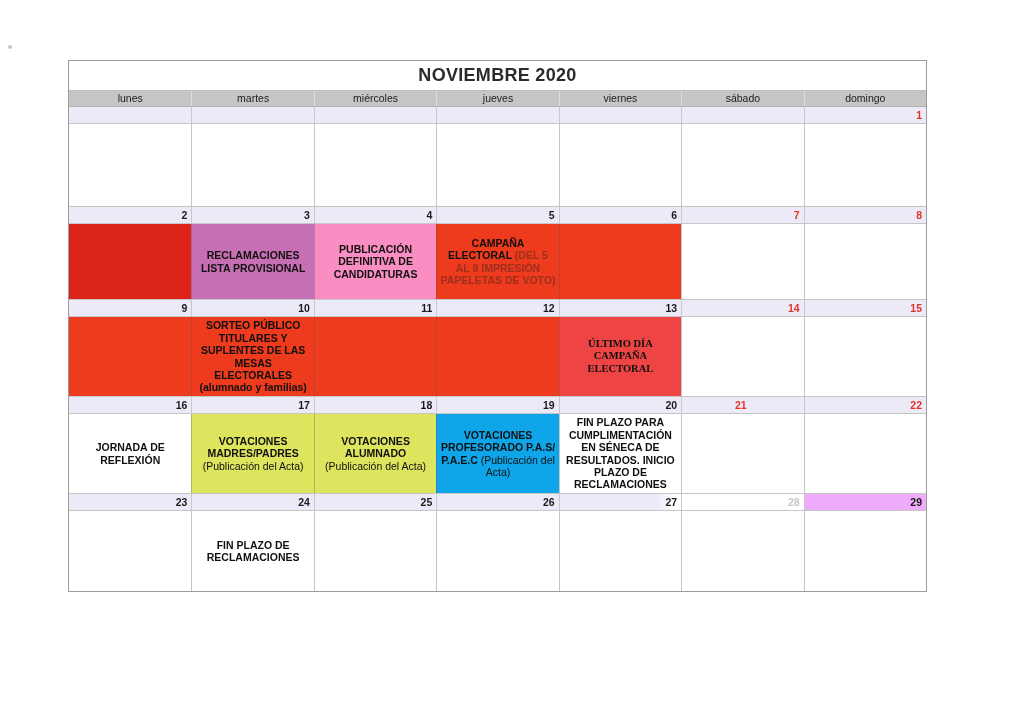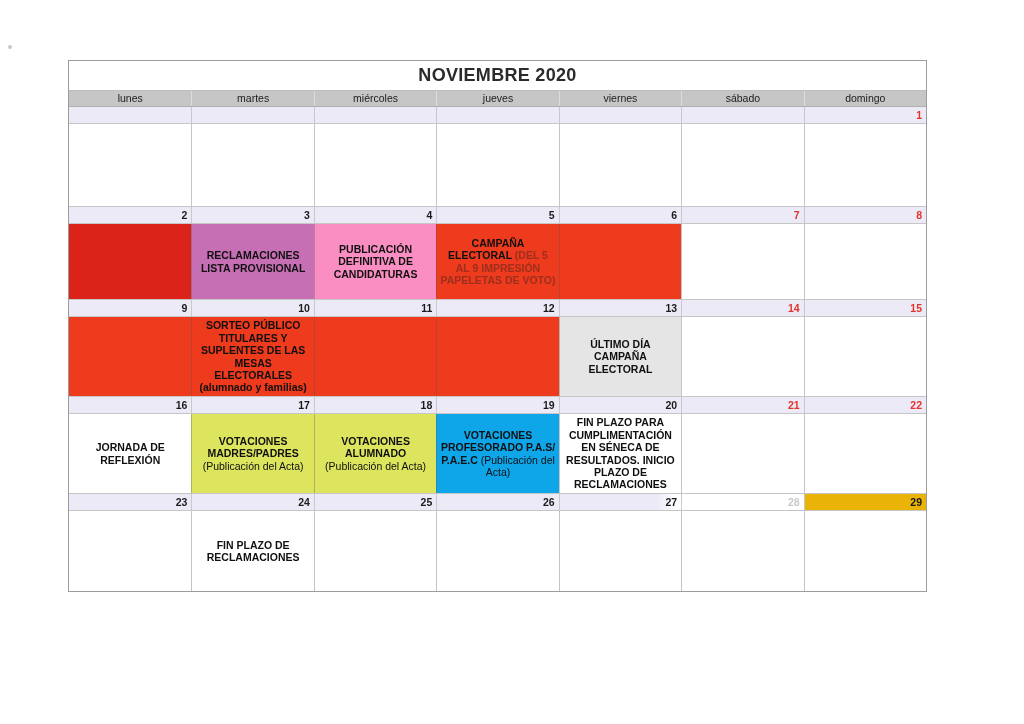--- a/index.html
+++ b/index.html
@@ -127,33 +127,33 @@
         <div class="date-cell" style="background: rgb(237, 234, 248); color: rgb(226, 51, 40);">14</div>
         <div class="date-cell" style="background: rgb(237, 234, 248); color: rgb(226, 51, 40);">15</div>
       </div>
       <div class="content-row w2">
         <div class="cell" style="background: rgb(238, 58, 29);"></div>
         <div class="cell" style="background: rgb(238, 58, 29);">
           <div class="evt"><span class="seg-b">SORTEO PÚBLICO TITULARES Y SUPLENTES DE LAS MESAS ELECTORALES </span><span class="seg-b">(alumnado y familias)</span></div>
         </div>
         <div class="cell" style="background: rgb(238, 58, 29);"></div>
         <div class="cell" style="background: rgb(238, 58, 29);"></div>
-        <div class="cell" style="background: #e5e5e5;">
+        <div class="cell" style="background: #ef4444; font-family: Liberation Serif, serif;">
           <div class="evt"><span class="seg-b">ÚLTIMO DÍA CAMPAÑA ELECTORAL</span></div>
         </div>
         <div class="cell" style="background: rgb(255, 255, 255);"></div>
         <div class="cell" style="background: rgb(255, 255, 255);"></div>
       </div>
       <div class="date-row">
         <div class="date-cell" style="background: rgb(237, 234, 248); color: rgb(26, 26, 26);">16</div>
         <div class="date-cell" style="background: rgb(237, 234, 248); color: rgb(26, 26, 26);">17</div>
         <div class="date-cell" style="background: rgb(237, 234, 248); color: rgb(26, 26, 26);">18</div>
         <div class="date-cell" style="background: rgb(237, 234, 248); color: rgb(26, 26, 26);">19</div>
         <div class="date-cell" style="background: rgb(237, 234, 248); color: rgb(26, 26, 26);">20</div>
-        <div class="date-cell" style="background: rgb(237, 234, 248); color: rgb(226, 51, 40);">21</div>
+        <div class="date-cell" style="background: rgb(237, 234, 248); color: rgb(226, 51, 40); text-align: center;">21</div>
         <div class="date-cell" style="background: rgb(237, 234, 248); color: rgb(226, 51, 40);">22</div>
       </div>
       <div class="content-row w3">
         <div class="cell" style="background: rgb(255, 255, 255);">
           <div class="evt"><span class="seg-b">JORNADA DE REFLEXIÓN</span></div>
         </div>
         <div class="cell" style="background: rgb(221, 229, 95);">
           <div class="evt"><span class="seg-b">VOTACIONES MADRES/PADRES </span><span class="">(Publicación del Acta)</span></div>
         </div>
         <div class="cell" style="background: rgb(221, 229, 95);">
@@ -168,21 +168,21 @@
         <div class="cell" style="background: rgb(255, 255, 255);"></div>
         <div class="cell" style="background: rgb(255, 255, 255);"></div>
       </div>
       <div class="date-row">
         <div class="date-cell" style="background: rgb(237, 234, 248); color: rgb(26, 26, 26);">23</div>
         <div class="date-cell" style="background: rgb(237, 234, 248); color: rgb(26, 26, 26);">24</div>
         <div class="date-cell" style="background: rgb(237, 234, 248); color: rgb(26, 26, 26);">25</div>
         <div class="date-cell" style="background: rgb(237, 234, 248); color: rgb(26, 26, 26);">26</div>
         <div class="date-cell" style="background: linear-gradient(90deg, rgb(237, 234, 248) 80%, rgb(255, 255, 255) 96%); color: rgb(26, 26, 26);">27</div>
         <div class="date-cell" style="background: rgb(255, 255, 255); color: rgb(201, 201, 201);">28</div>
-        <div class="date-cell" style="background: #eab308; color: rgb(26, 26, 26);">29</div>
+        <div class="date-cell" style="background: #f0abfc; color: rgb(26, 26, 26);">29</div>
       </div>
       <div class="content-row w4 last">
         <div class="cell" style="background: rgb(255, 255, 255);"></div>
         <div class="cell" style="background: rgb(255, 255, 255);">
           <div class="evt"><span class="seg-b">FIN PLAZO DE RECLAMACIONES</span></div>
         </div>
         <div class="cell" style="background: rgb(255, 255, 255);"></div>
         <div class="cell" style="background: rgb(255, 255, 255);"></div>
         <div class="cell" style="background: rgb(255, 255, 255);"></div>
         <div class="cell" style="background: rgb(255, 255, 255);"></div>

